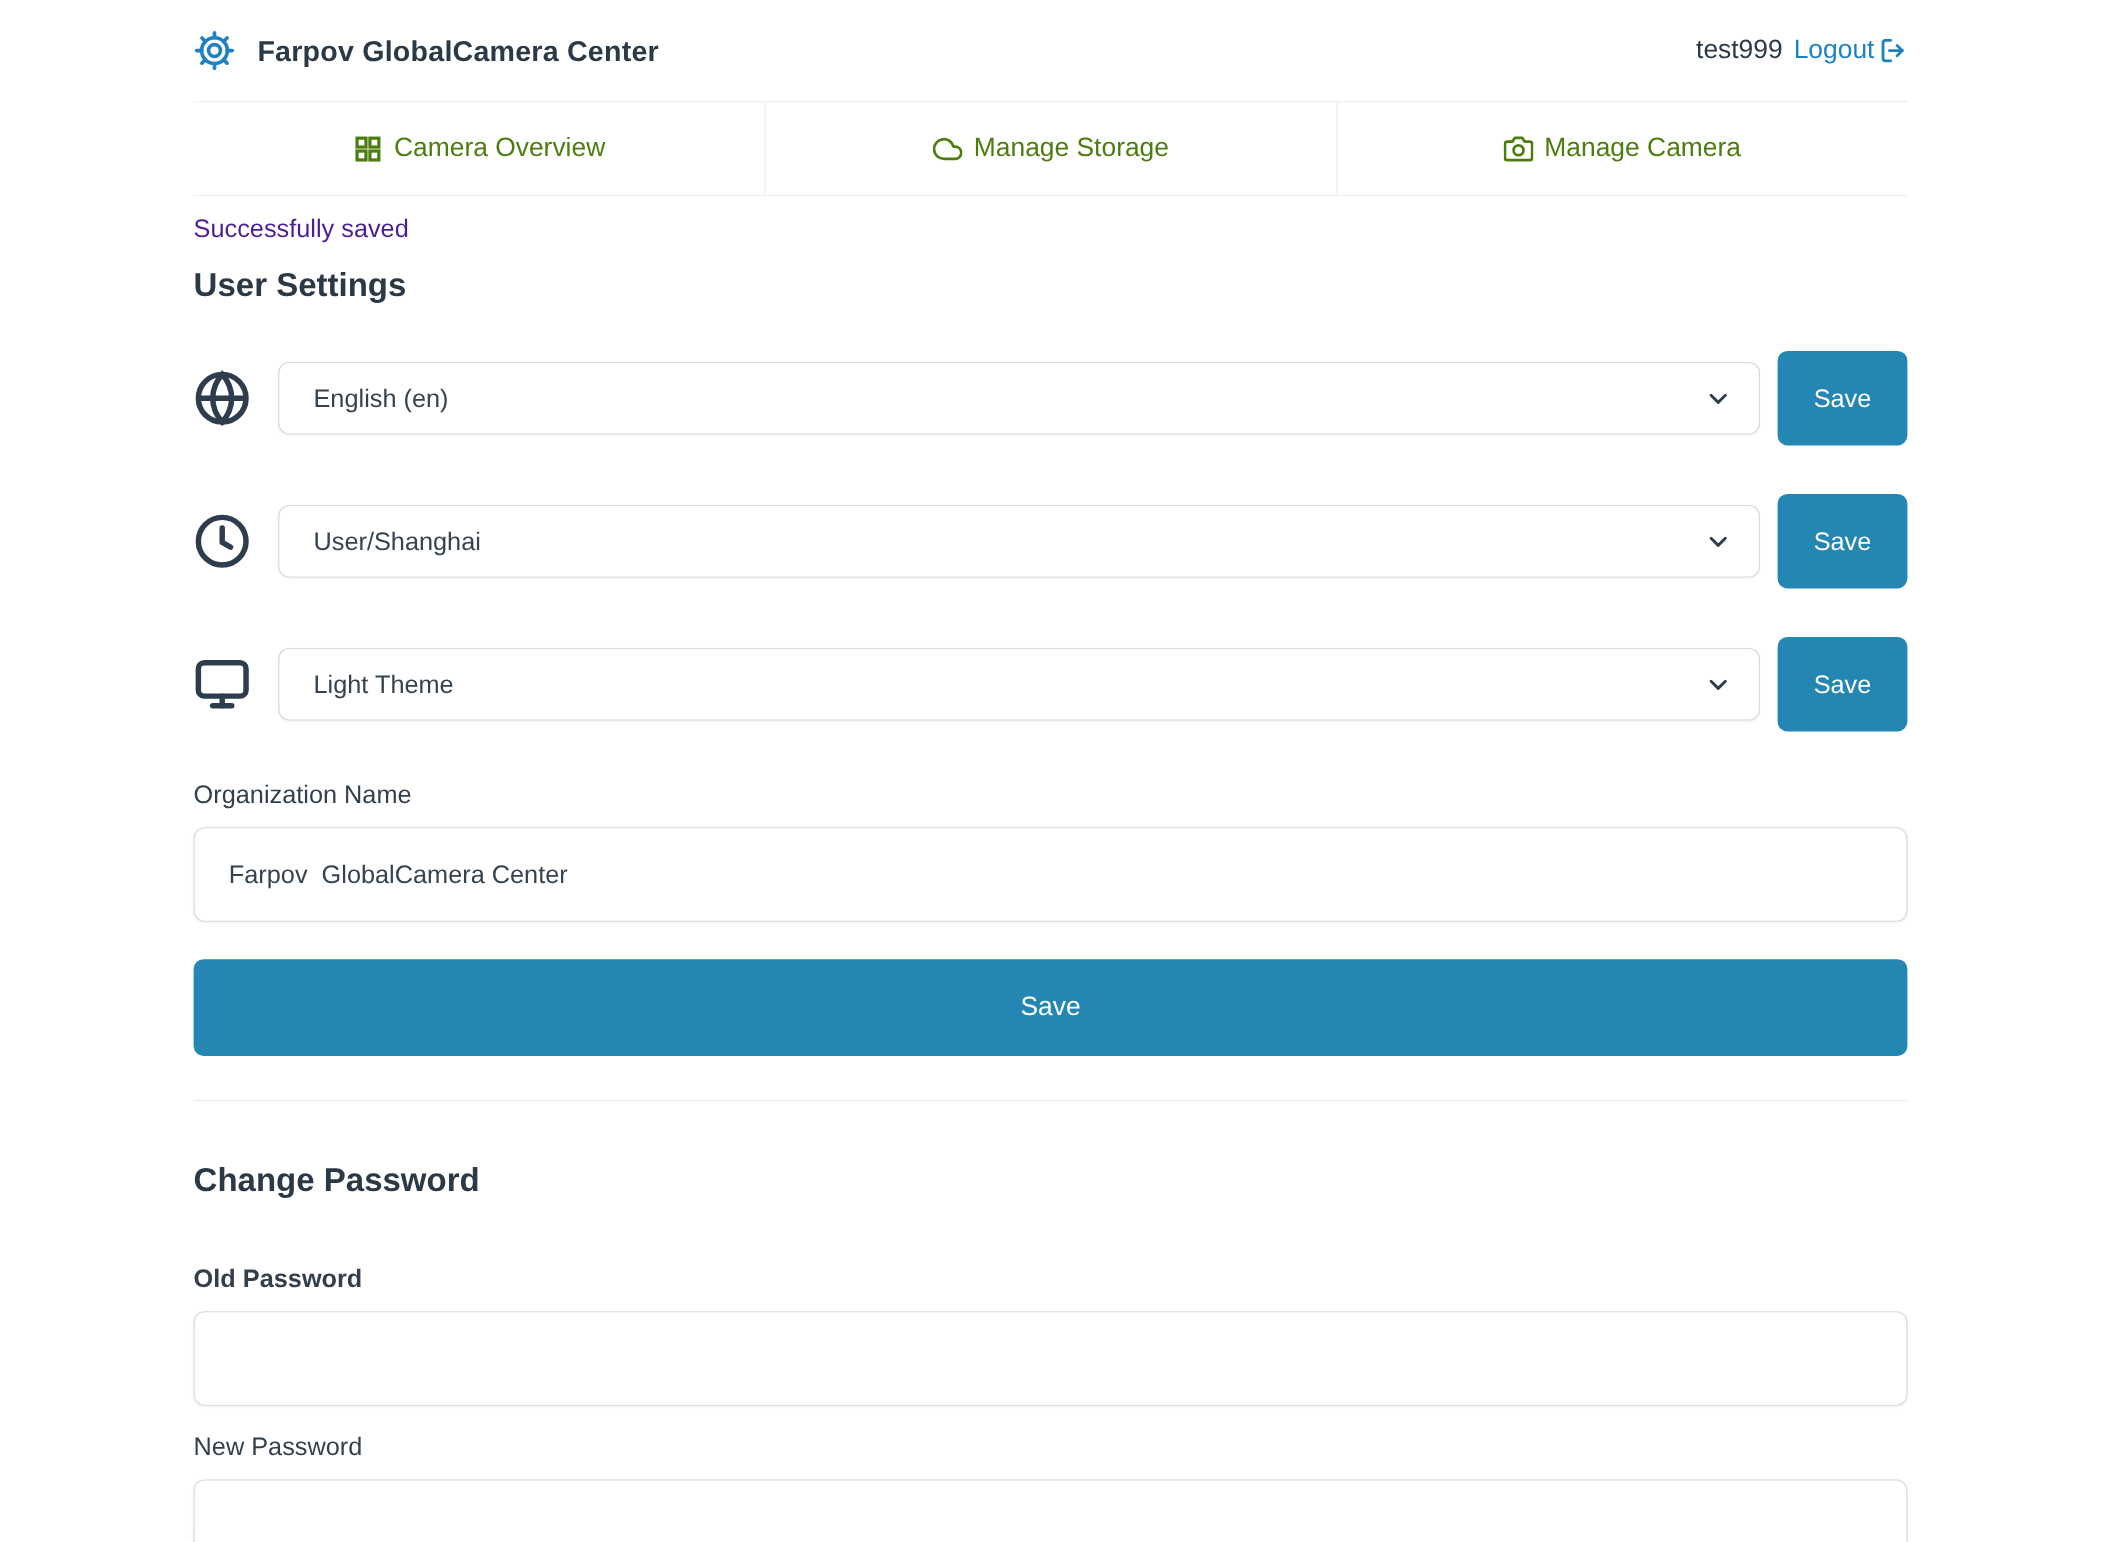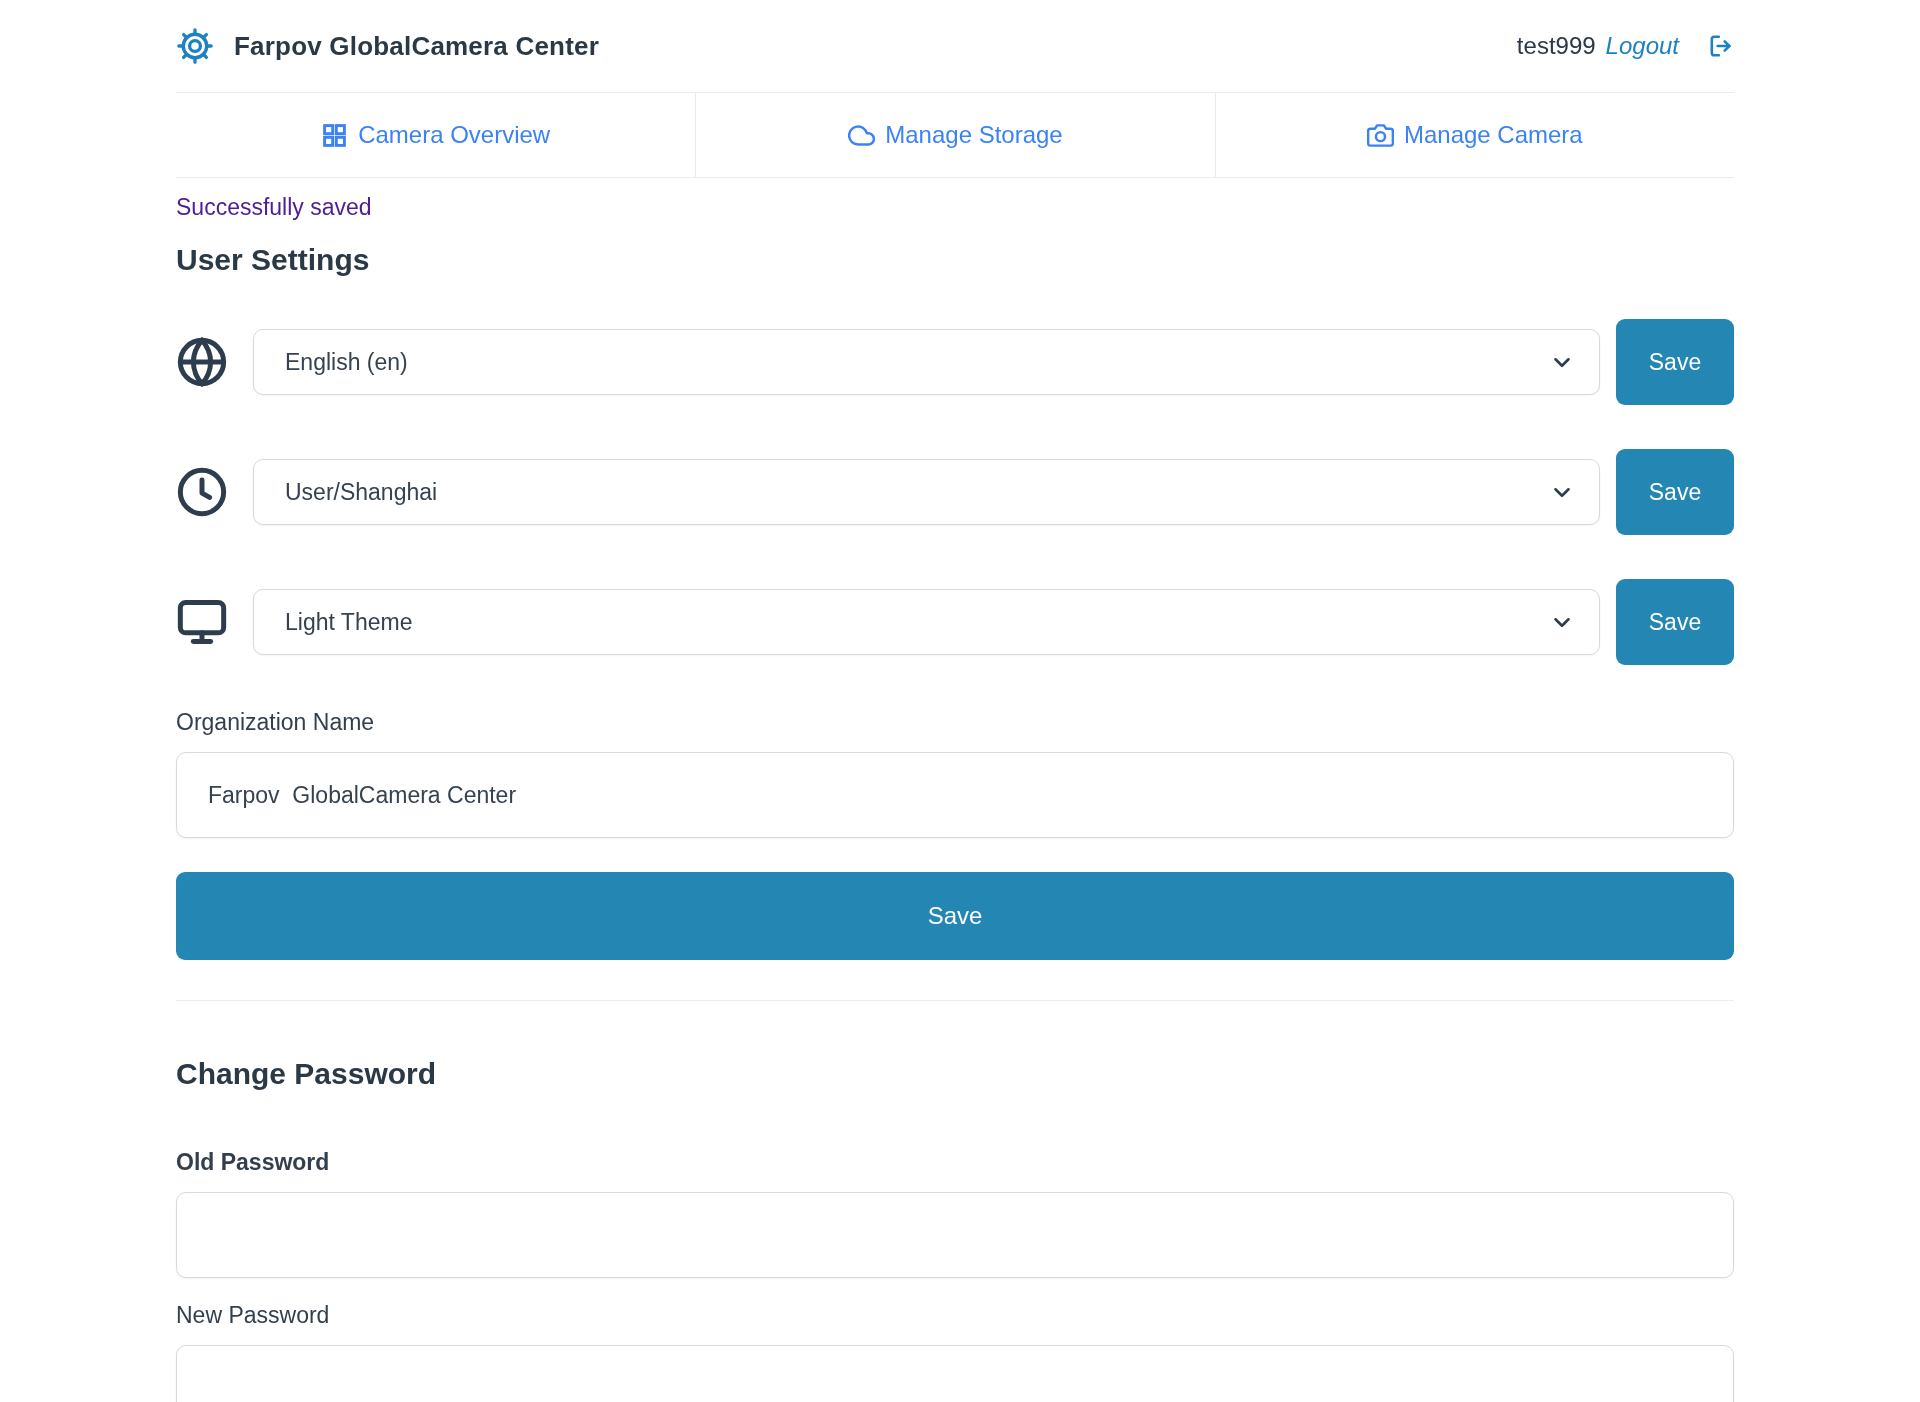--- a/index.html
+++ b/index.html
@@ -11,31 +11,31 @@
   }
   .container { width: 1558px; margin-left: 176px; }
 
   
   .header { height: 92px; display: flex; align-items: center; justify-content: space-between; }
   .header-left { display: flex; align-items: center; gap: 20px; }
   .gear { width: 38px; height: 38px; color: #1e81c2; }
   .app-title { font-size: 26px; font-weight: 700; color: #2b3947; letter-spacing: 0.2px; }
   .header-right { display: flex; align-items: center; gap: 10px; font-size: 24px; }
   .username { color: #2b3947; }
-  .logout-link { color: #1e81c2; text-decoration: none; cursor: pointer; display: flex; align-items: flex-start; gap: 27px; font-style: italic; }
+  .logout-link { color: #1e81c2; text-decoration: none; cursor: pointer; display: flex; align-items: flex-start; gap: 2px; }
   .logout-ic { width: 28px; height: 28px; }
 
   
   .tabbar {
     display: grid; grid-template-columns: 1fr 1fr 1fr; height: 86px;
     border-top: 1px solid #e8ecf0; border-bottom: 1px solid #e8ecf0;
   }
   .tab {
     display: flex; align-items: center; justify-content: center; gap: 10px;
-    color: #3b82f6; font-size: 24px; cursor: pointer; background: #fff;
+    color: #4d7c0f; font-size: 24px; cursor: pointer; background: #fff;
   }
   .tab + .tab { border-left: 1px solid #e8ecf0; }
   .tab-ic { width: 27px; height: 27px; flex: 0 0 auto; }
 
   
   .success { margin-top: 16px; font-size: 23px; color: #4c1d95; }
   .h1 { margin-top: 22px; font-size: 30px; font-weight: 700; color: #2b3947; }
 
   
   .rows { margin-top: 42px; }

